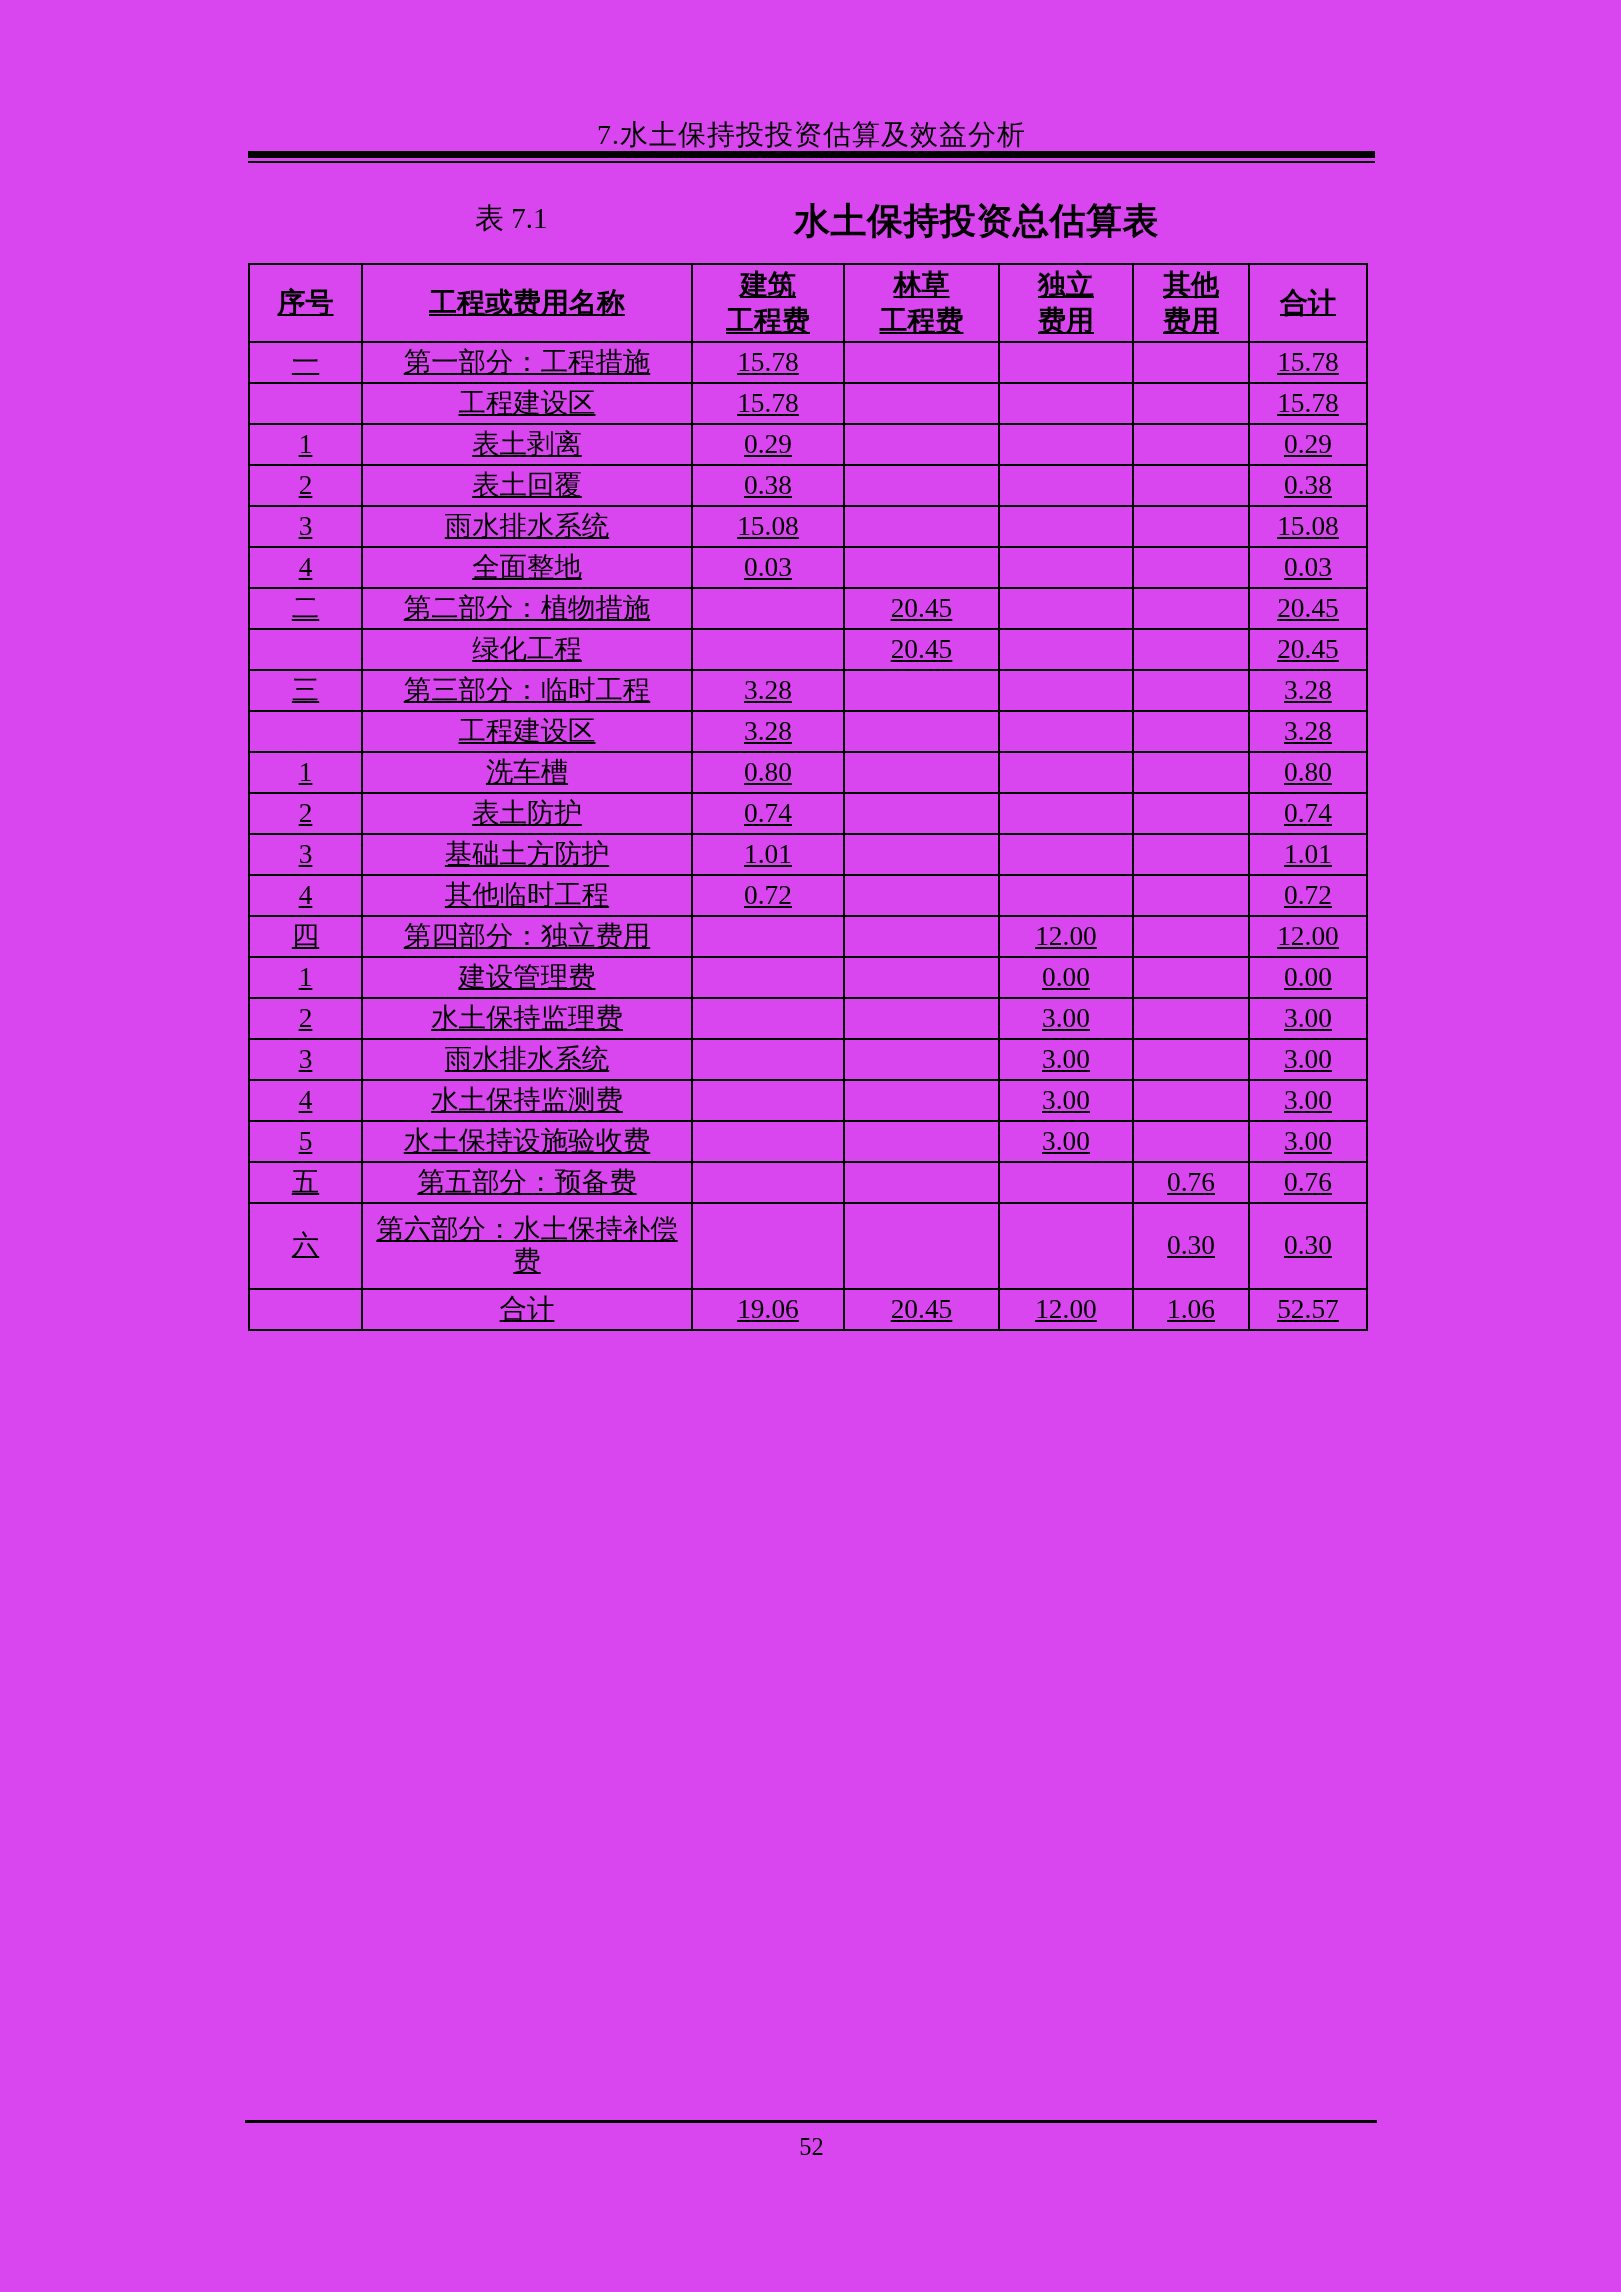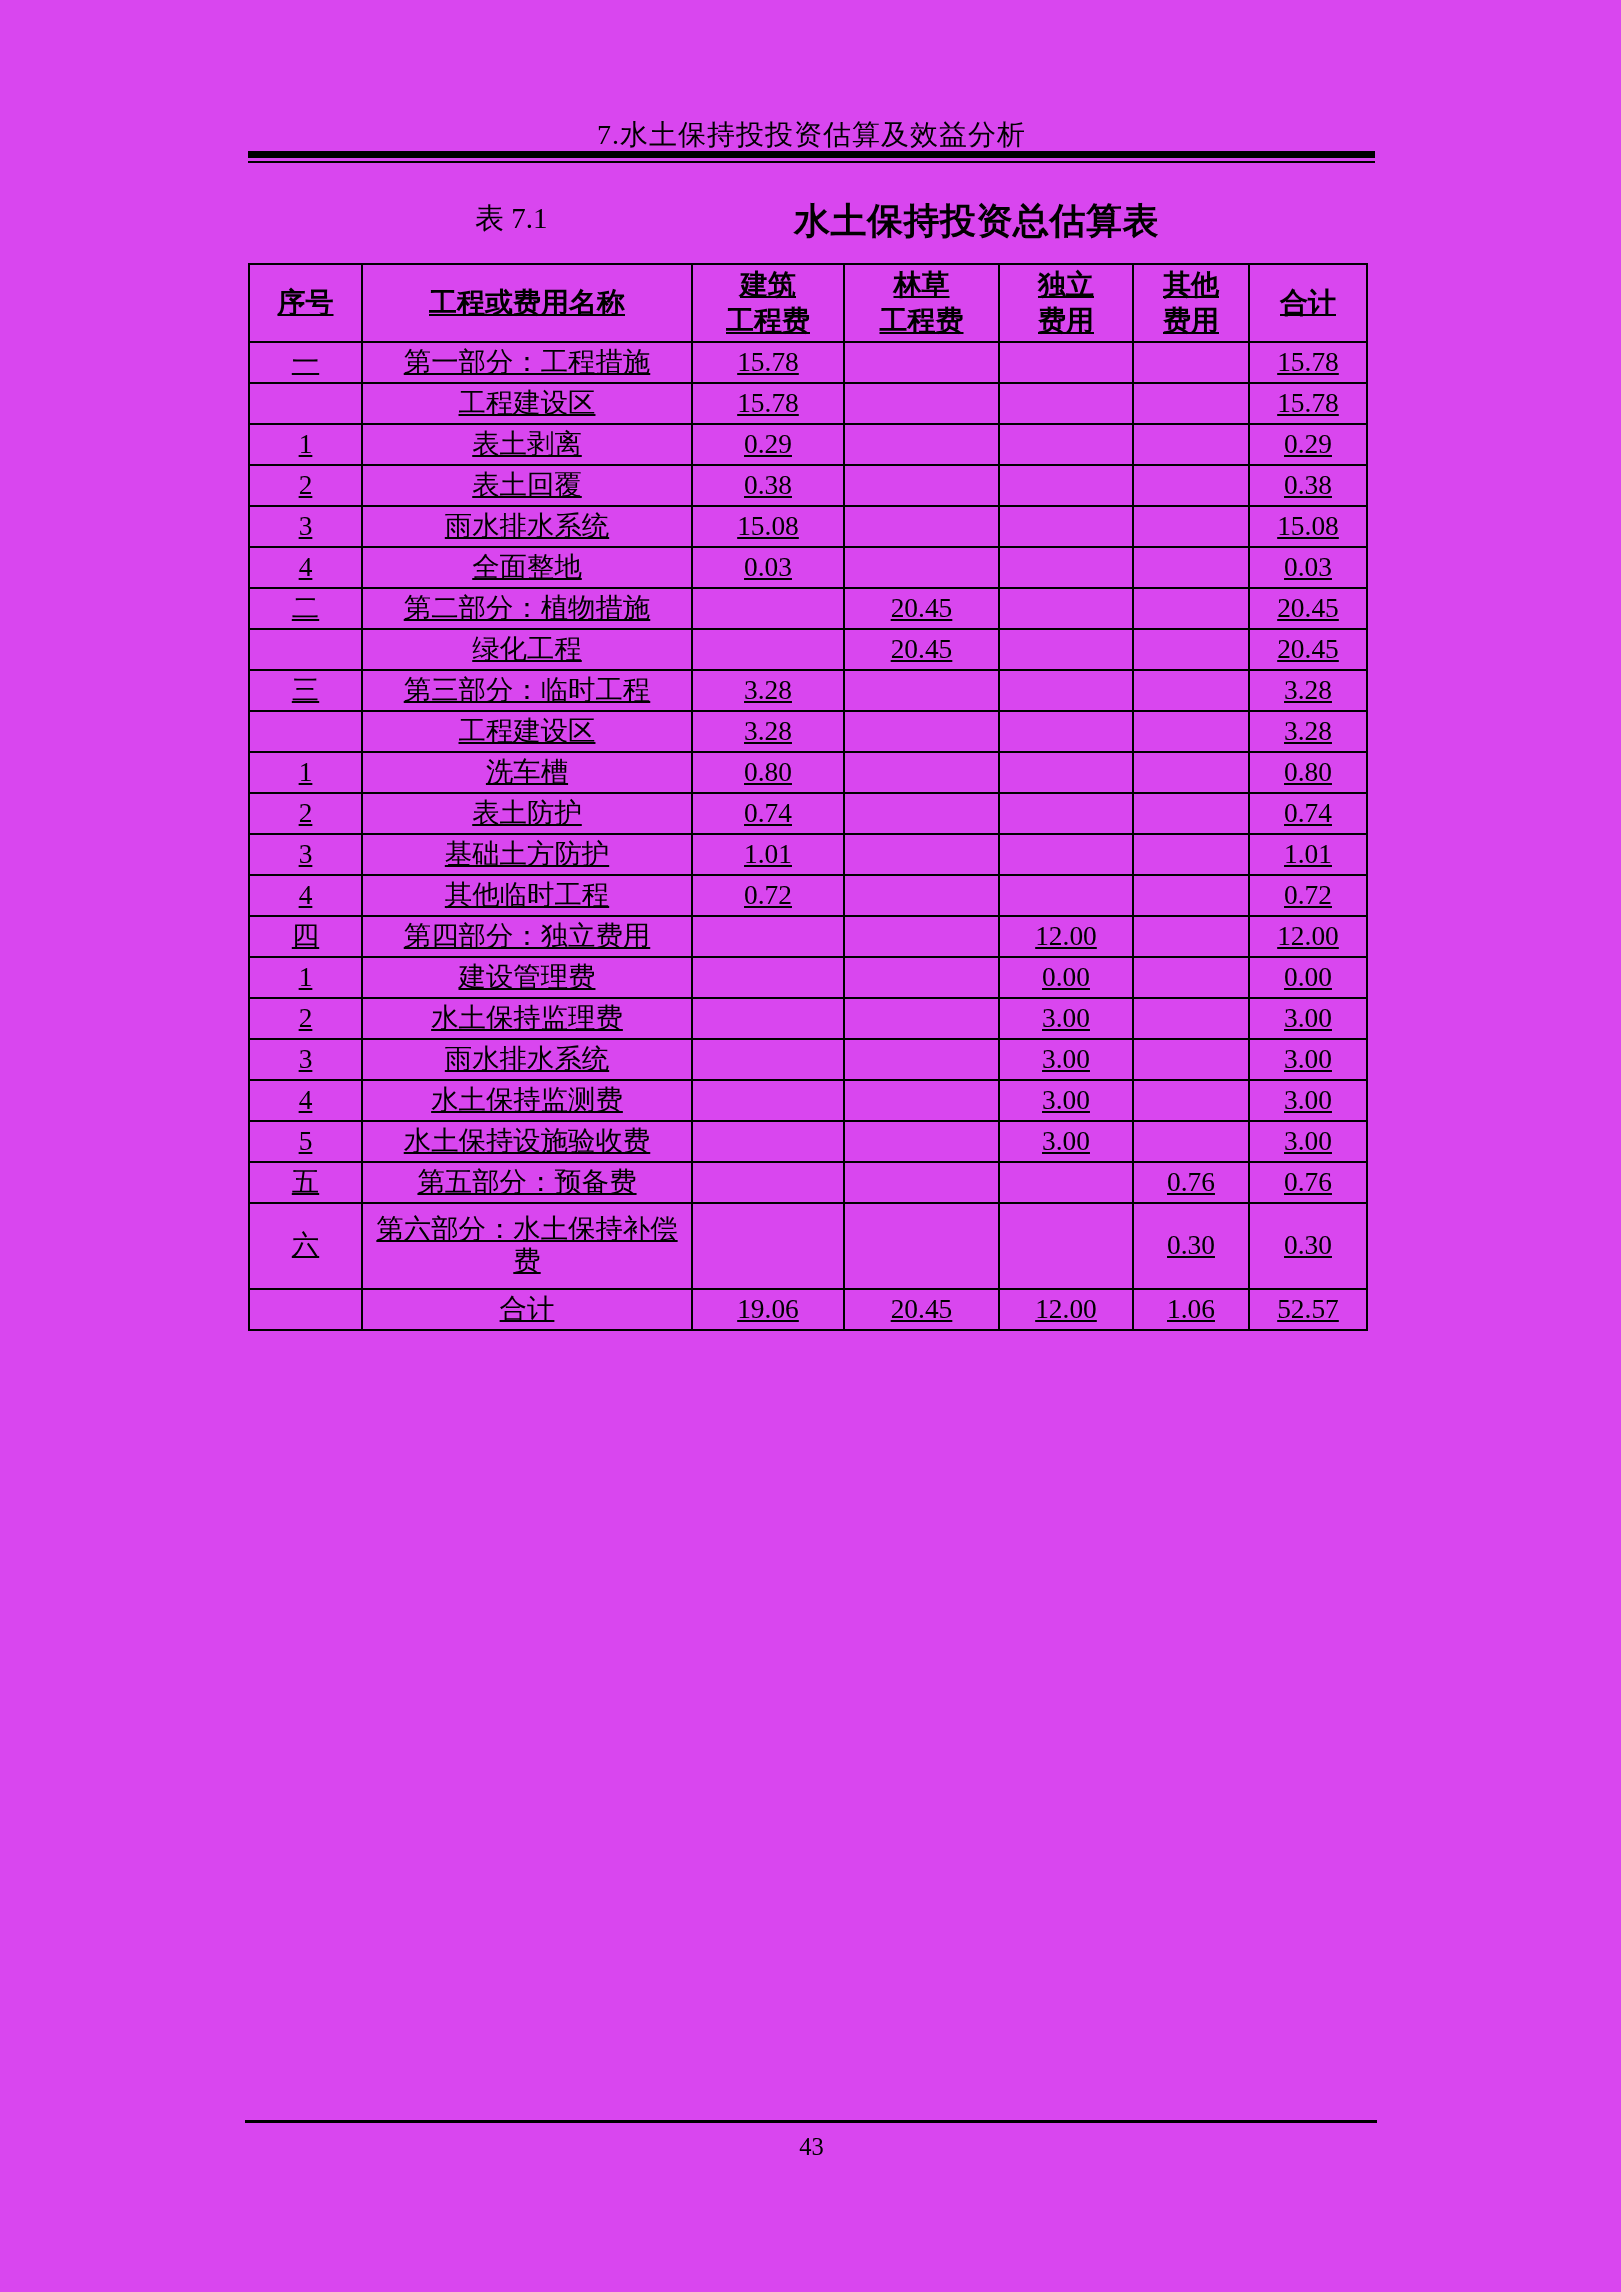--- a/index.html
+++ b/index.html
@@ -342,16 +342,16 @@
           <td>20.45</td>
           <td>12.00</td>
           <td>1.06</td>
           <td>52.57</td>
         </tr>
       </tbody>
   </table>
 
   <div class="footer-rule"></div>
 
-  <div class="page-number">43</div>
+  <div class="page-number">52</div>
 
 </div>
 
 
 </body></html>

